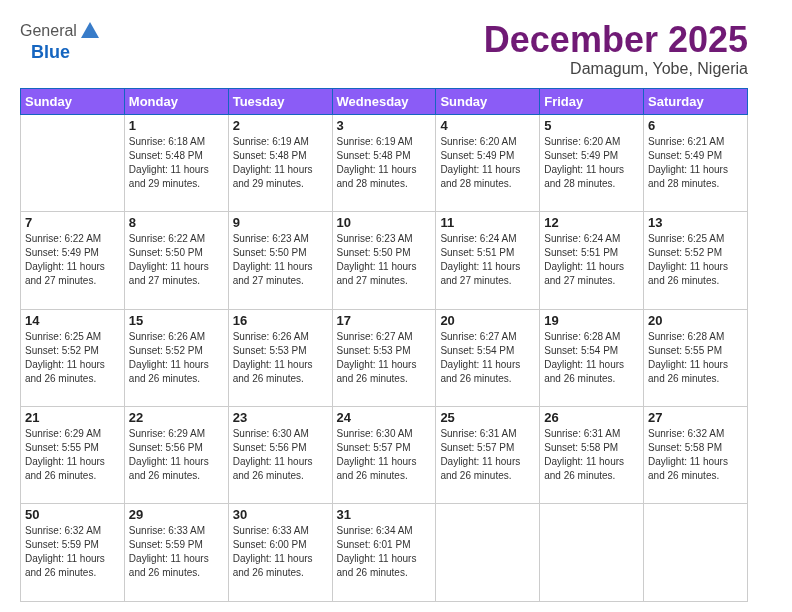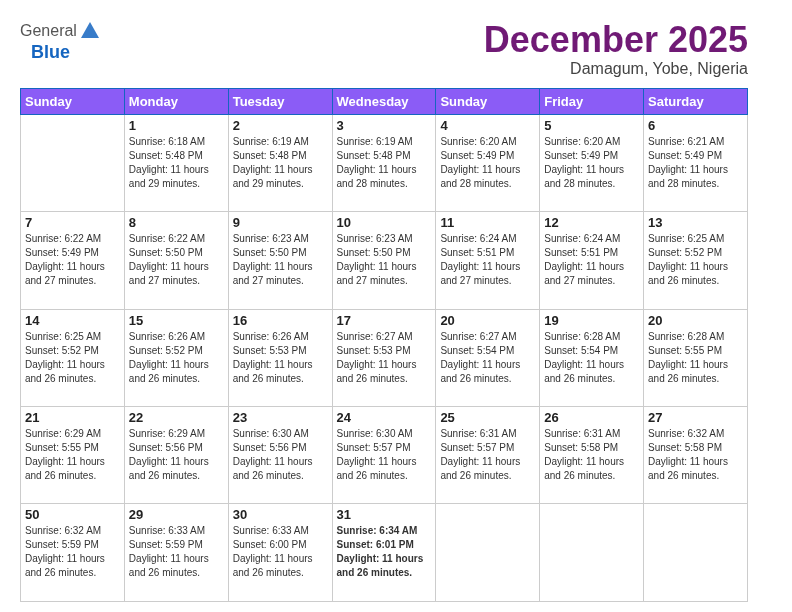--- a/index.html
+++ b/index.html
@@ -337,21 +337,21 @@
           </td>
           <td>
             <span class="day-num">30</span>
             <div class="day-info" style="white-space: pre-line;">Sunrise: 6:33 AM
 Sunset: 6:00 PM
 Daylight: 11 hours
 and 26 minutes.</div>
           </td>
           <td>
             <span class="day-num">31</span>
-            <div class="day-info" style="white-space: pre-line; font-weight: bold;">Sunrise: 6:34 AM
+            <div class="day-info" style="white-space: pre-line;">Sunrise: 6:34 AM
 Sunset: 6:01 PM
 Daylight: 11 hours
 and 26 minutes.</div>
           </td>
           <td class="empty"></td>
           <td class="empty"></td>
           <td class="empty"></td>
         </tr>
       </tbody>
   </table>

